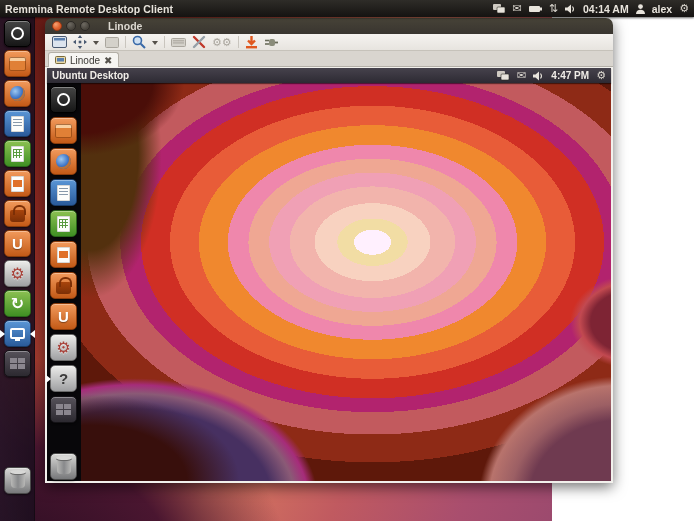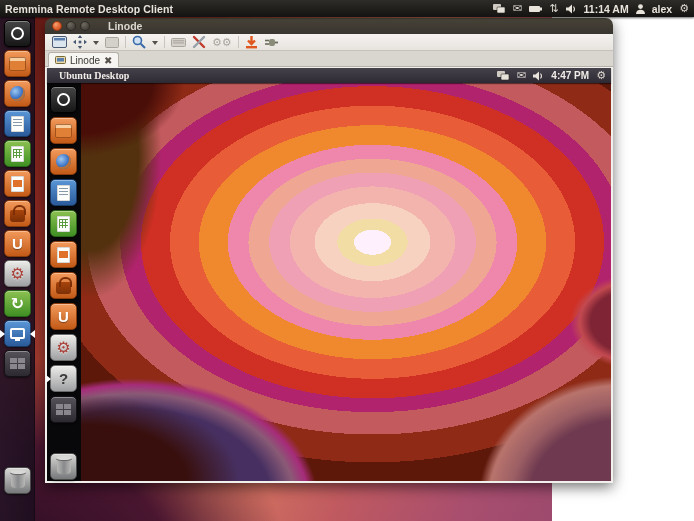--- a/index.html
+++ b/index.html
@@ -85,21 +85,21 @@
     border:1px solid #b4b0a8; border-bottom:none; border-radius:3px 3px 0 0;
     display:flex; align-items:center; gap:4px; padding:0 6px; font-size:10px; color:#3c3a36; }
   .tab .close-x { color:#55524c; font-size:10px; font-weight:bold; }
 
   
   .viewport { position:absolute; left:0; top:49px; width:568px; height:416px;
     border:2px solid #f2f0ec; border-top:1px solid #f2f0ec; background:#000; }
   .remote-panel { position:absolute; left:0; top:0; right:0; height:15px;
     background:linear-gradient(#46424c,#2d2a33); color:#f0ede8; display:flex; align-items:center;
     font-size:10px; font-weight:bold; box-shadow:0 1px 1px rgba(0,0,0,.5); z-index:5; }
-  .remote-panel .rtitle { margin-left:12px;font-family:Liberation Serif, serif; }
+  .remote-panel .rtitle { margin-left:5px; }
   .remote-launcher { position:absolute; left:0; top:15px; width:34px; bottom:0;
     background:#08070a; z-index:4; }
   .remote-launcher .tile { left:3px; }
   .remote-wallpaper { position:absolute; left:34px; top:15px; right:0; bottom:0;
     background:
       radial-gradient(ellipse 30% 28% at 0% 0%, #4a0e08 0% 45%, rgba(74,14,8,0) 65%),
       radial-gradient(ellipse 22% 60% at 2% 18%, #53300e 0% 40%, rgba(83,48,14,0) 60%),
       radial-gradient(ellipse 45% 35% at 2% 100%, #380f0c 0% 40%, rgba(56,15,12,0) 62%),
       radial-gradient(ellipse 62% 55% at 10% 105%, #473061 0% 42%, #8a5a76 49%, #a62c7a 53%, rgba(166,44,122,0) 56%),
       radial-gradient(ellipse 50% 58% at 102% 105%, #6f3a50 0% 35%, #9c5f64 42%, #b8736c 50%, rgba(184,115,108,0) 54%),
@@ -134,21 +134,21 @@
             <rect x="11" y="2.5" width="2" height="3" fill="#e8e4dc"></rect>
           </svg>
       </span>
       <span class="pico glyph-ico">⇅</span>
       <span class="pico">
         <svg width="11" height="10" viewBox="0 0 11 10">
             <path d="M0 3.5h2.5L6 .5v9L2.5 6.5H0z" fill="#e8e4dc"></path>
             <path d="M7.5 2.5a4 4 0 010 5" stroke="#e8e4dc" stroke-width="1.1" fill="none"></path>
           </svg>
       </span>
-      <span>11:14 AM</span>
+      <span>04:14 AM</span>
       <span class="pico">
         <svg width="9" height="10" viewBox="0 0 9 10">
             <circle cx="4.5" cy="2.6" r="2.4" fill="#e8e4dc"></circle>
             <path d="M0 10c0-2.8 2-4.2 4.5-4.2S9 7.2 9 10z" fill="#e8e4dc"></path>
           </svg>
       </span>
       <span>alex</span>
       <span class="pico glyph-ico">⚙</span>
     </span>
   </div>

